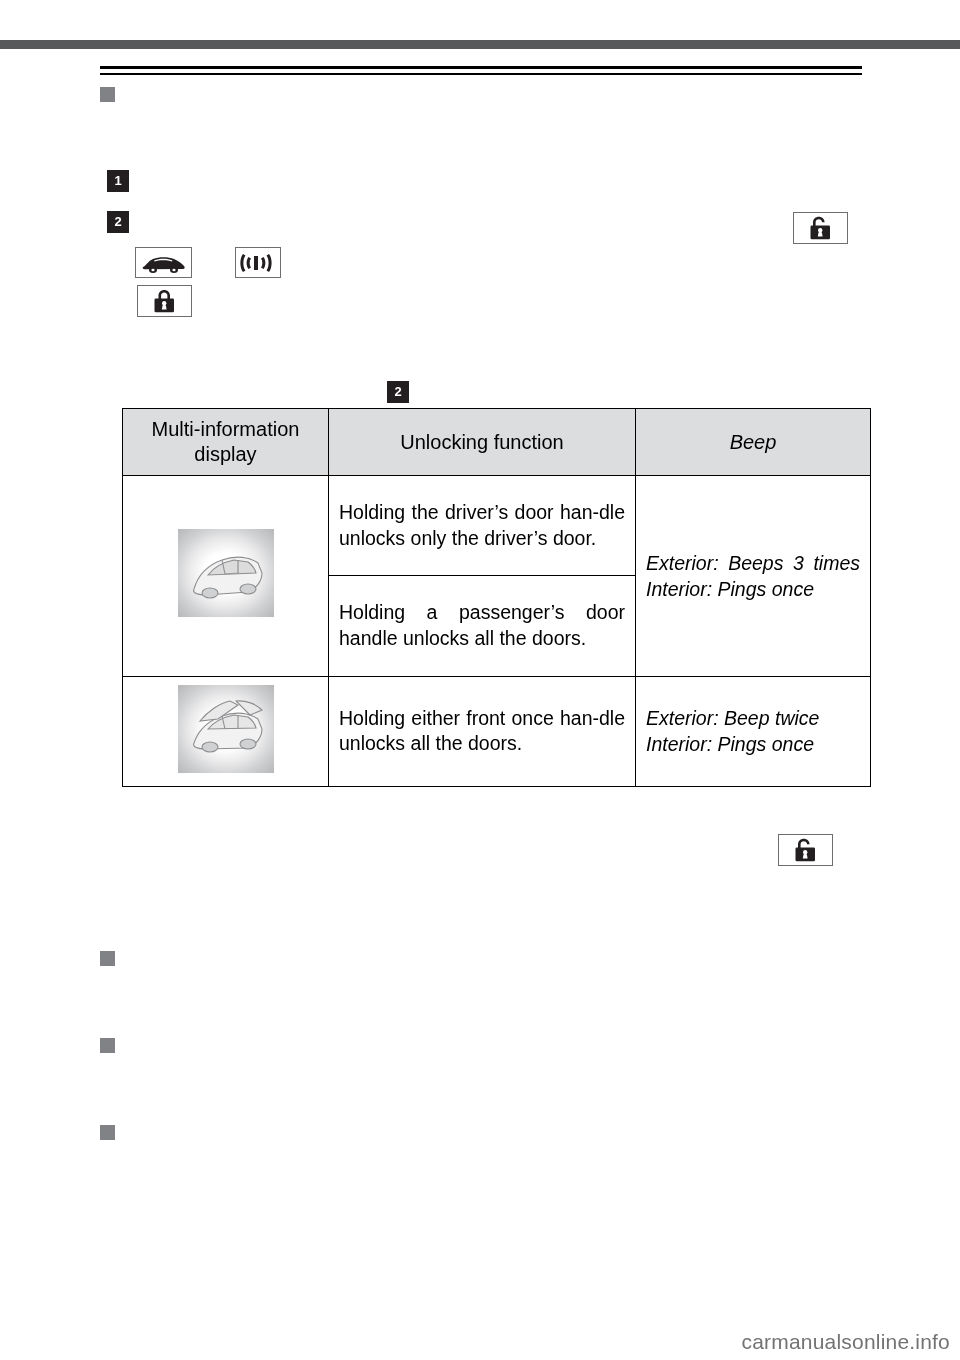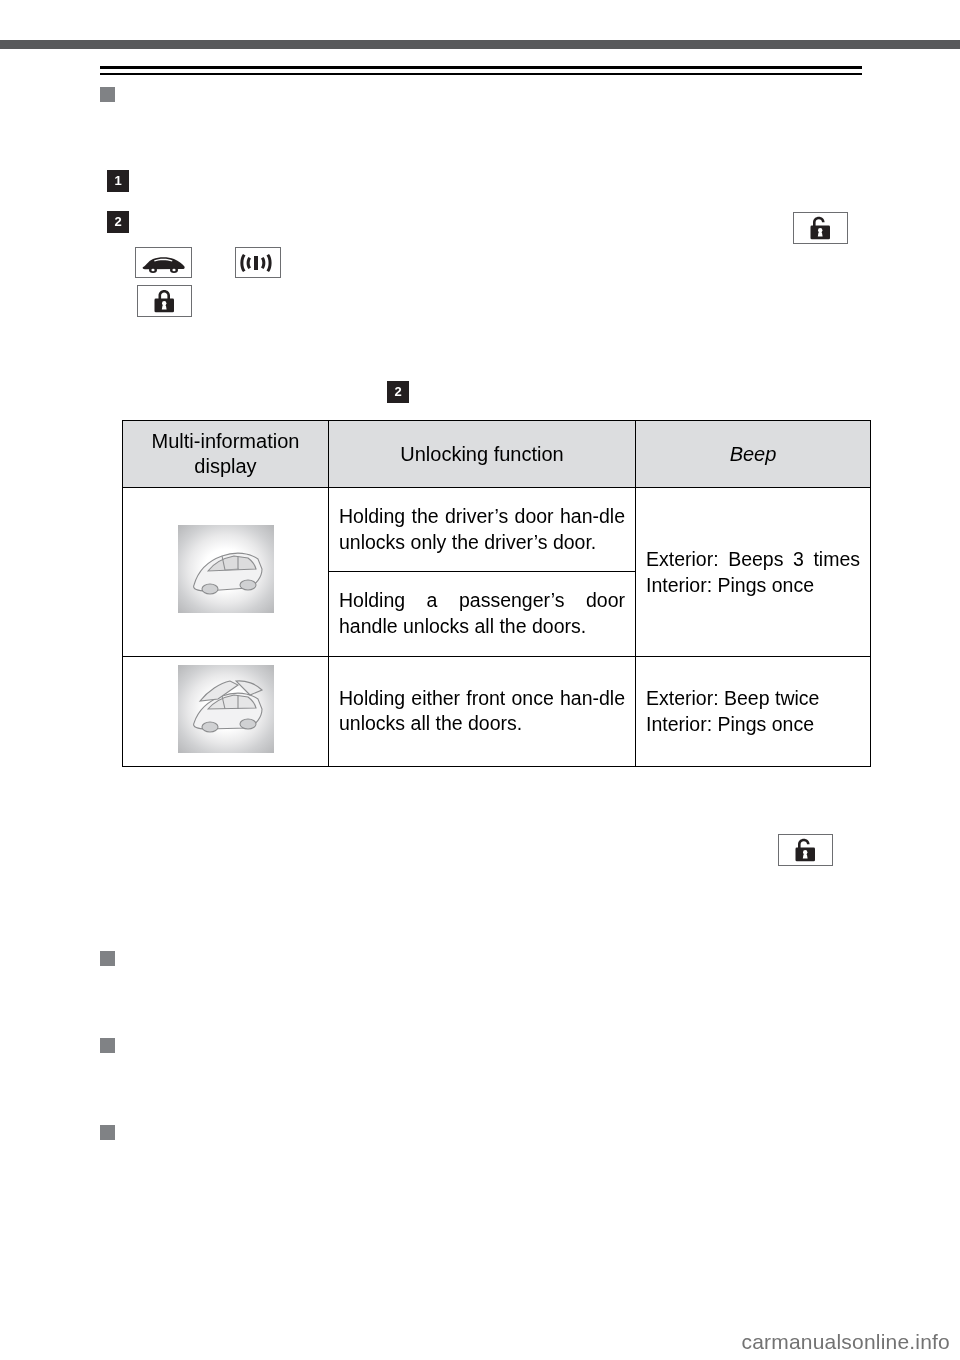--- a/index.html
+++ b/index.html
@@ -78,21 +78,21 @@
     box-sizing: border-box;
     display: flex;
     align-items: center;
     justify-content: center;
   }
 
   
   .tbl {
     position: absolute;
     left: 122px;
-    top: 420px;
+    top: 408px;
     width: 739px;
     border-collapse: collapse;
     table-layout: fixed;
     font-size: 19px;
   }
   .tbl th, .tbl td {
     border: 1px solid #000000;
     vertical-align: middle;
   }
   .tbl thead th {
@@ -105,31 +105,32 @@
   }
   .col-1 { width: 203px; }
   .col-2 { width: 304px; }
   .col-3 { width: 232px; font-style: italic; }
 
   .cell-img {
     text-align: center;
     padding: 8px 0;
   }
   .cell-text {
-    padding: 16px 10px;
+    padding: 24px 10px;
     text-align: justify;
     text-align-last: left;
     line-height: 1.32;
     font-size: 19.5px;
   }
   .cell-beep {
     padding: 0 10px;
     line-height: 1.35;
     font-size: 19.5px;
     vertical-align: middle;
+    font-style: italic;
   }
   .beep-justify {
     text-align: justify;
     text-align-last: justify;
   }
 
   
   .veh-ill {
     width: 96px;
     height: 88px;

